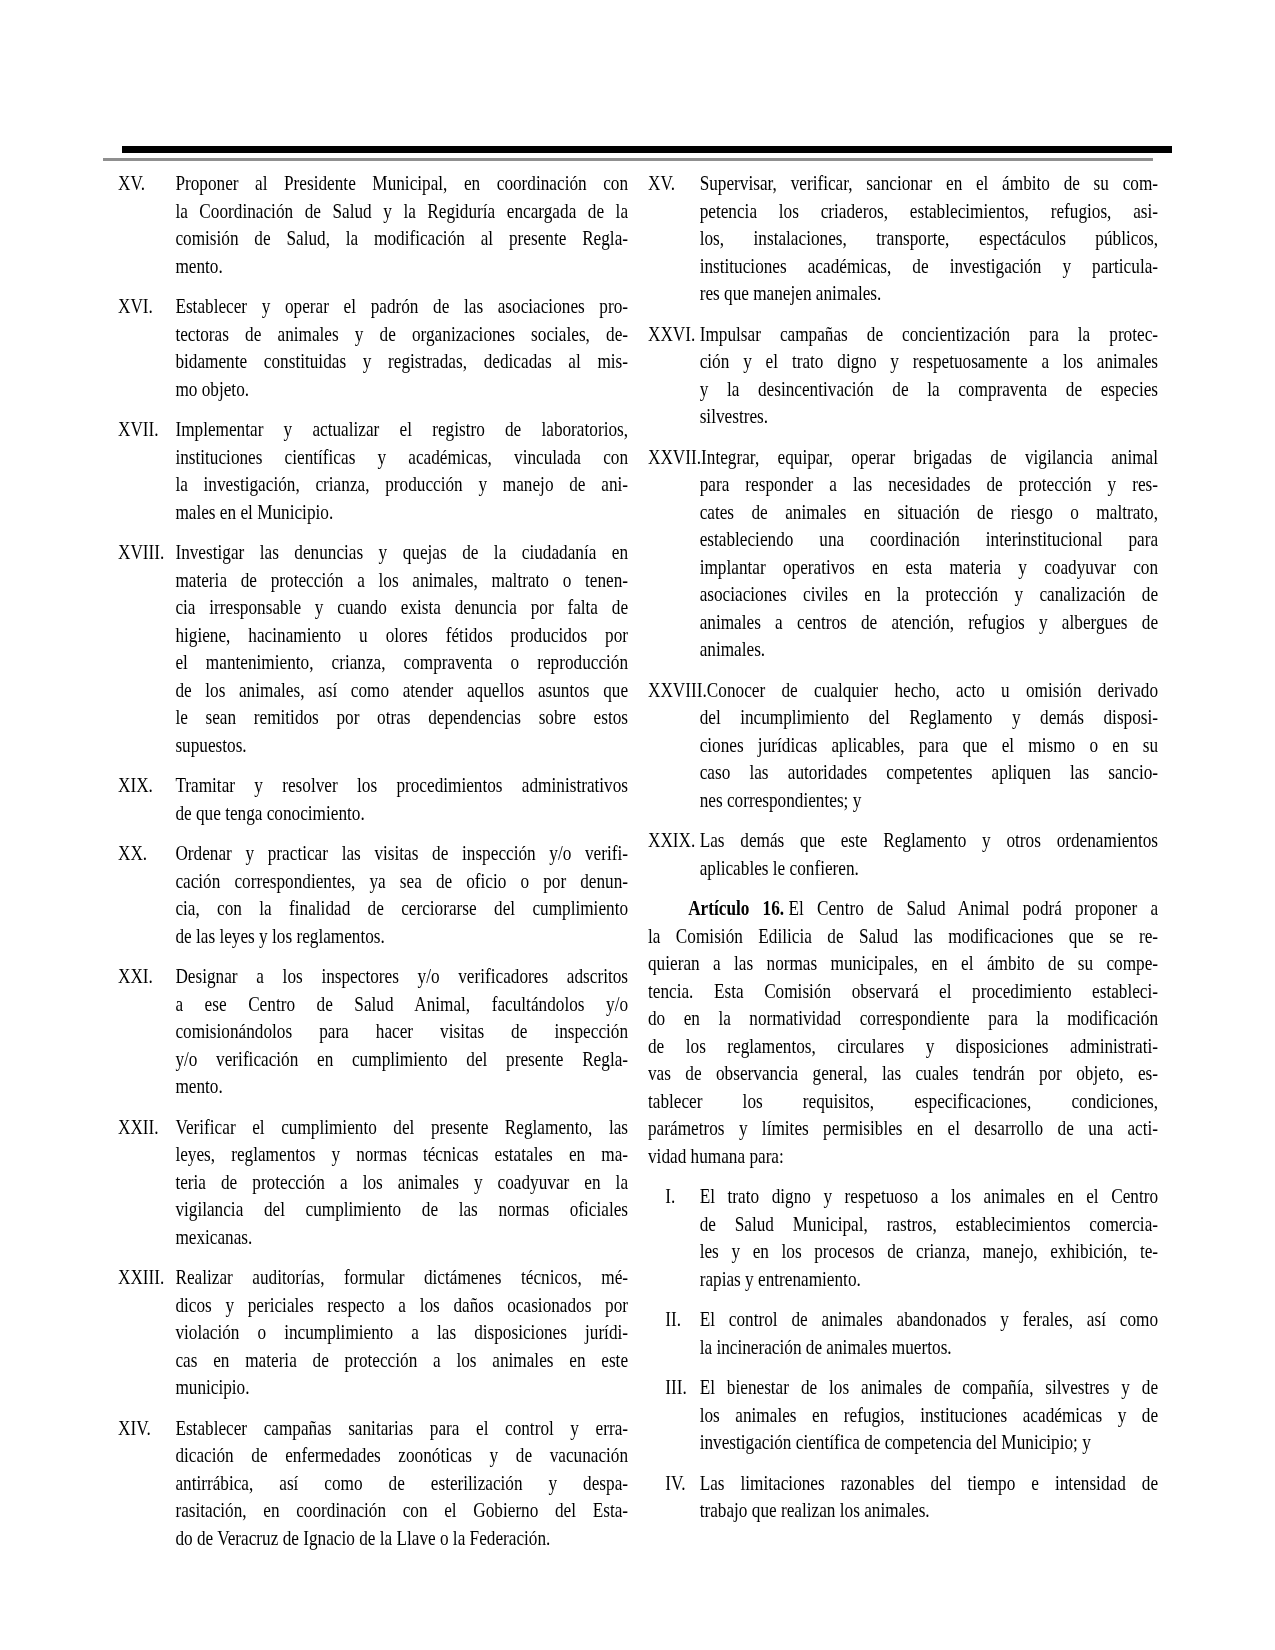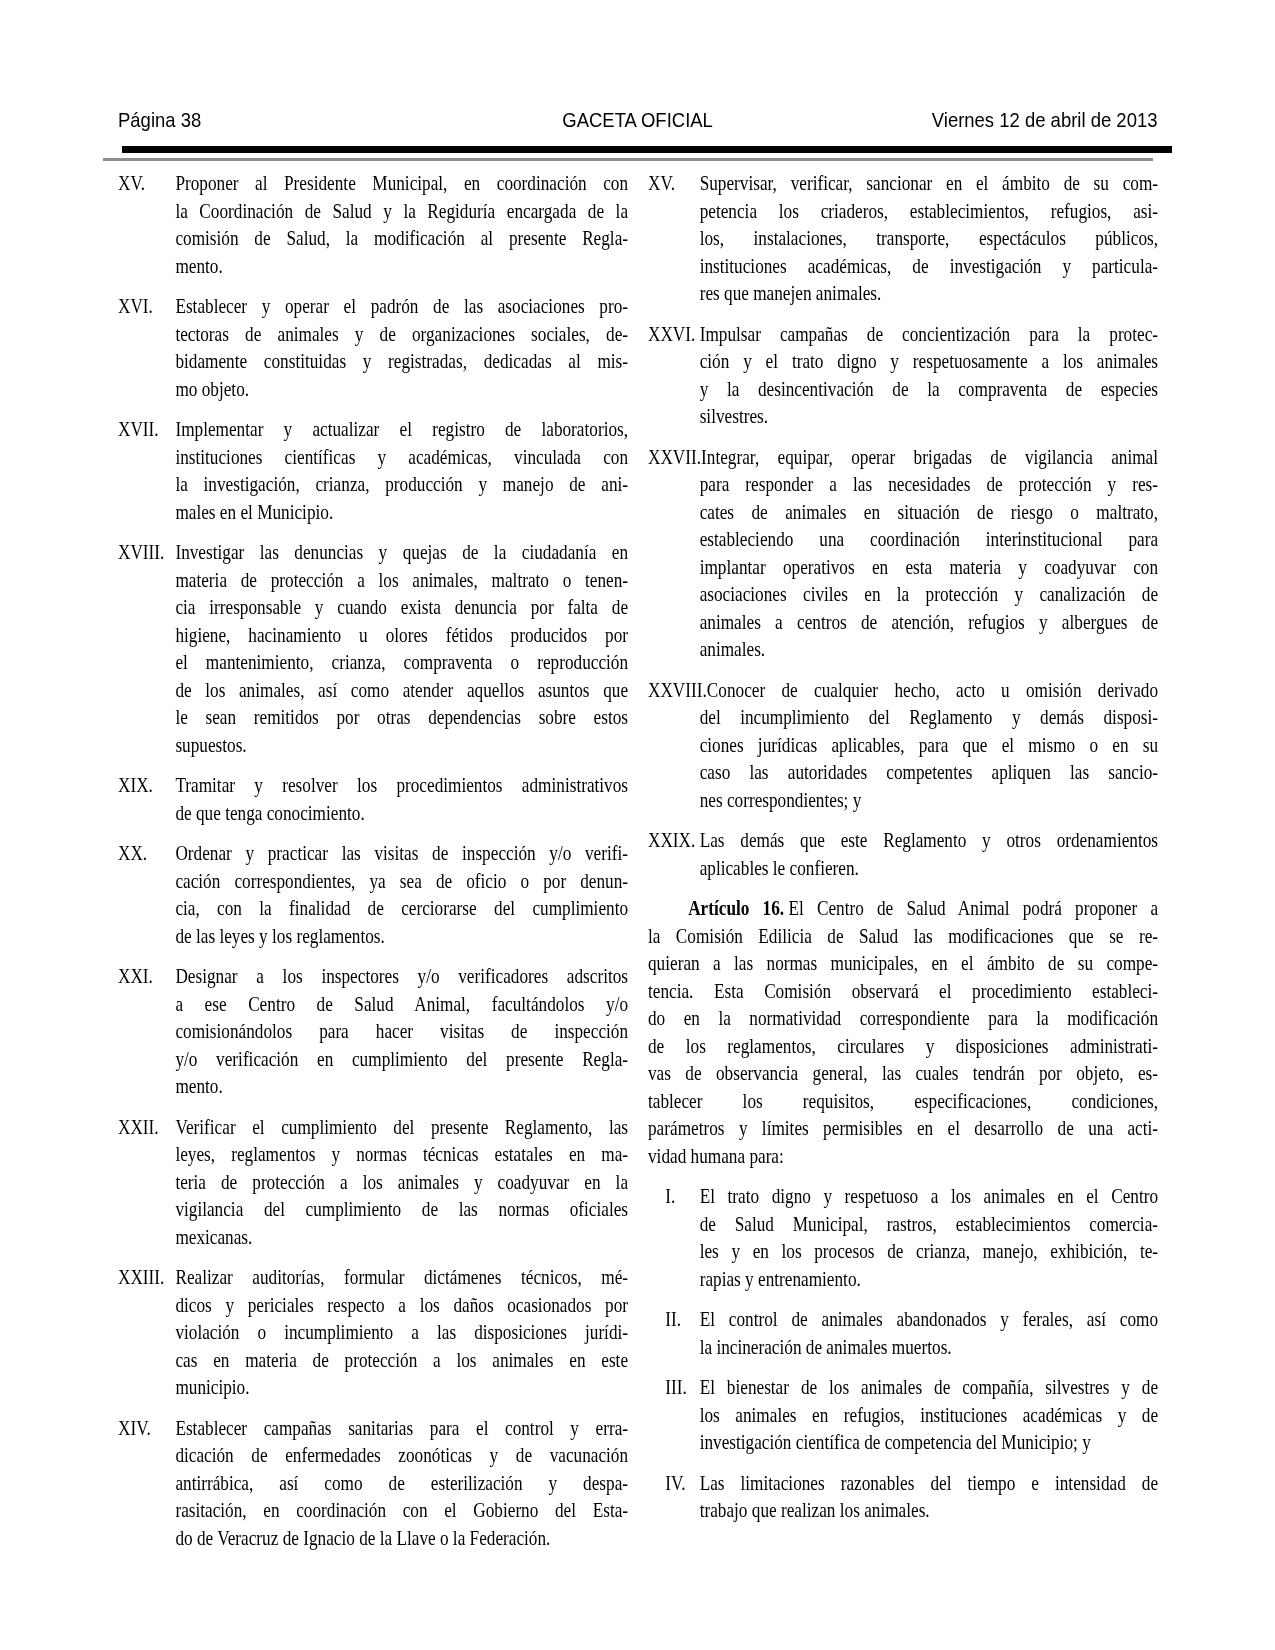--- a/index.html
+++ b/index.html
@@ -43,25 +43,20 @@
   
   .item.article{margin-top:8px;}
   .item.article .line.wrap{padding-left:0;}
   .line.first-indent{text-indent:49px;}
   .blabel{font-weight:bold; margin-right:.25em;}
 </style>
 </head>
 <body>
 
 <div class="page">
-  <div class="hdr">
-    <span class="h-left">Página 38</span>
-    <span class="h-center"><span>GACETA OFICIAL</span></span>
-    <span class="h-right">Viernes 12 de abril de 2013</span>
-  </div>
   <div class="rule-black" style="background: rgb(0, 0, 0);"></div>
   <div class="rule-gray" style="background: rgb(143, 143, 143);"></div>
 
   <section class="col col-left" id="col-left">
       <div class="item">
         <div class="line"><span class="num">XV.</span><span>Proponer al Presidente Municipal, en coordinación con</span></div>
         <div class="line wrap"><span>la Coordinación de Salud y la Regiduría encargada de la</span></div>
         <div class="line wrap"><span>comisión de Salud, la modificación al presente Regla-</span></div>
         <div class="line last wrap"><span>mento.</span></div>
       </div>

